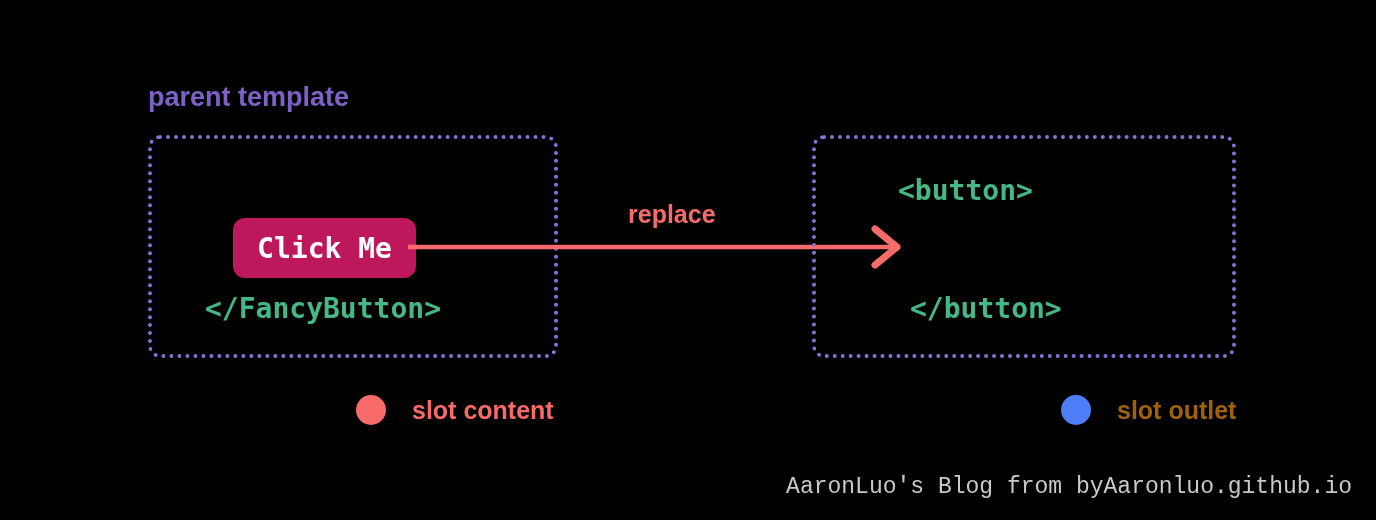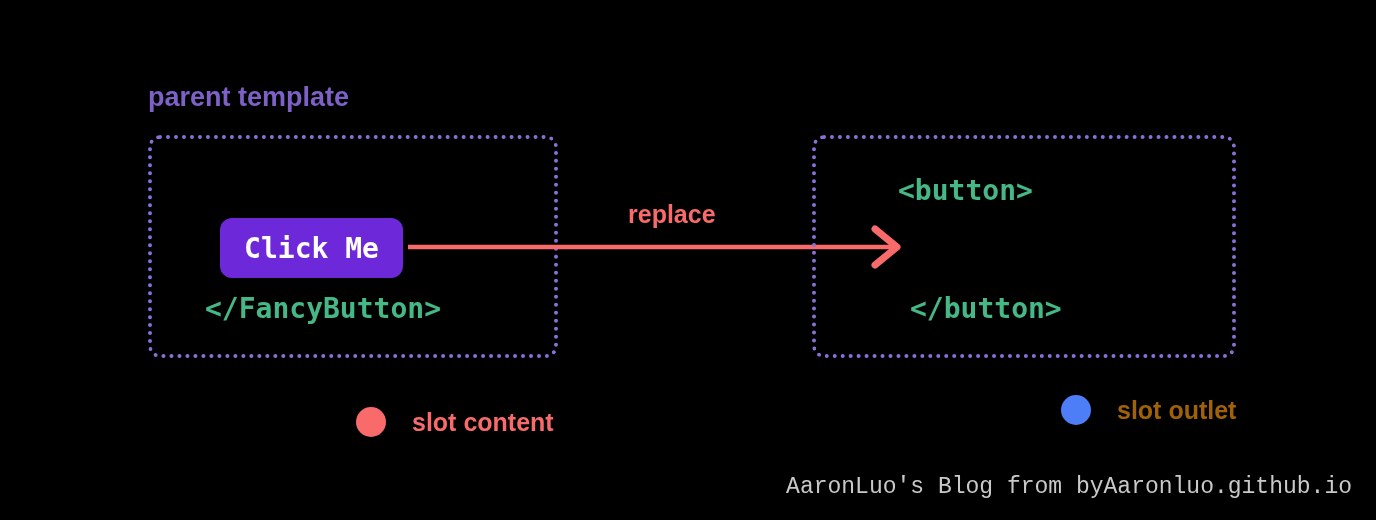--- a/index.html
+++ b/index.html
@@ -44,21 +44,21 @@
     display: flex;
     align-items: center;
     justify-content: center;
     font-family: "DejaVu Sans Mono", monospace;
     font-weight: bold;
     font-size: 28px;
     color: #ffffff;
     border-radius: 12px;
     white-space: pre;
   }
-  .pill-red  { background: #6d28d9; }
+  .pill-red  { background: #be185d; margin-left: 13px; }
   .pill-blue { background: #4d7ef7; }
   .arrow-svg {
     position: absolute;
     left: 405px;
     top: 222px;
     width: 500px;
     height: 50px;
   }
   .arrow-label {
     position: absolute;
@@ -112,21 +112,21 @@
   .box-left .close-tag  { left: 53px;  top: 155px; }
 
   
   .box-right { left: 812px; top: 135px; width: 424px; height: 223px; }
   .title-right { left: 812px; top: 83px; }
   .box-right .open-tag  { left: 82px;  top: 37px; }
   .box-right .pill      { left: 81px;  top: 77px; width: 270px; height: 61px; }
   .box-right .close-tag { left: 94px;  top: 155px; }
 
   
-  .legend-left  { left: 356px;  top: 395px; margin-top: 12px; }
+  .legend-left  { left: 356px;  top: 395px; }
   .legend-right { left: 1061px; top: 395px; }
 </style>
 </head>
 <body>
 
 <div class="canvas">
 
   <div class="panel-title title-left">parent template</div>
 
   <div class="dashed-box box-left">

